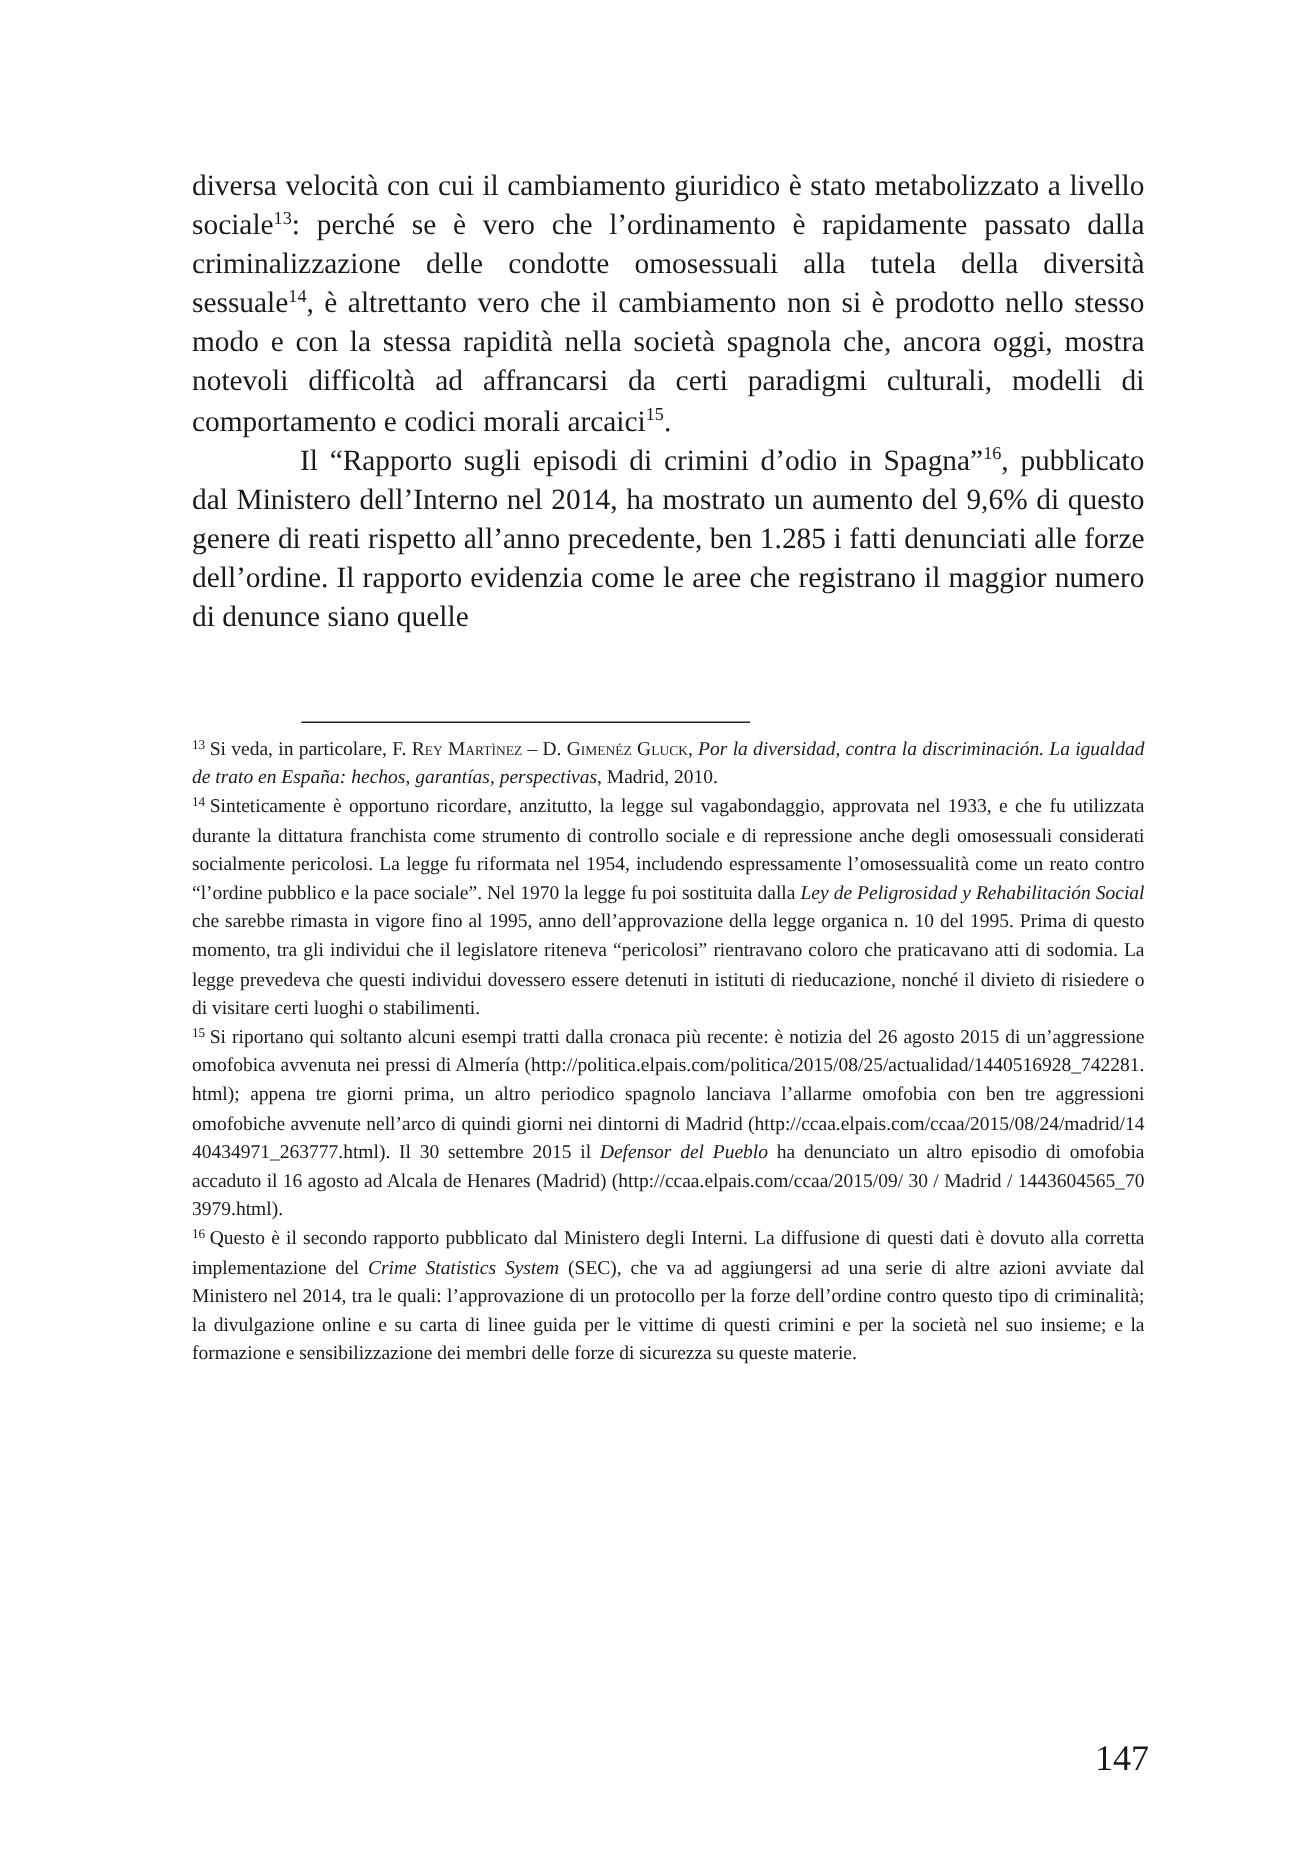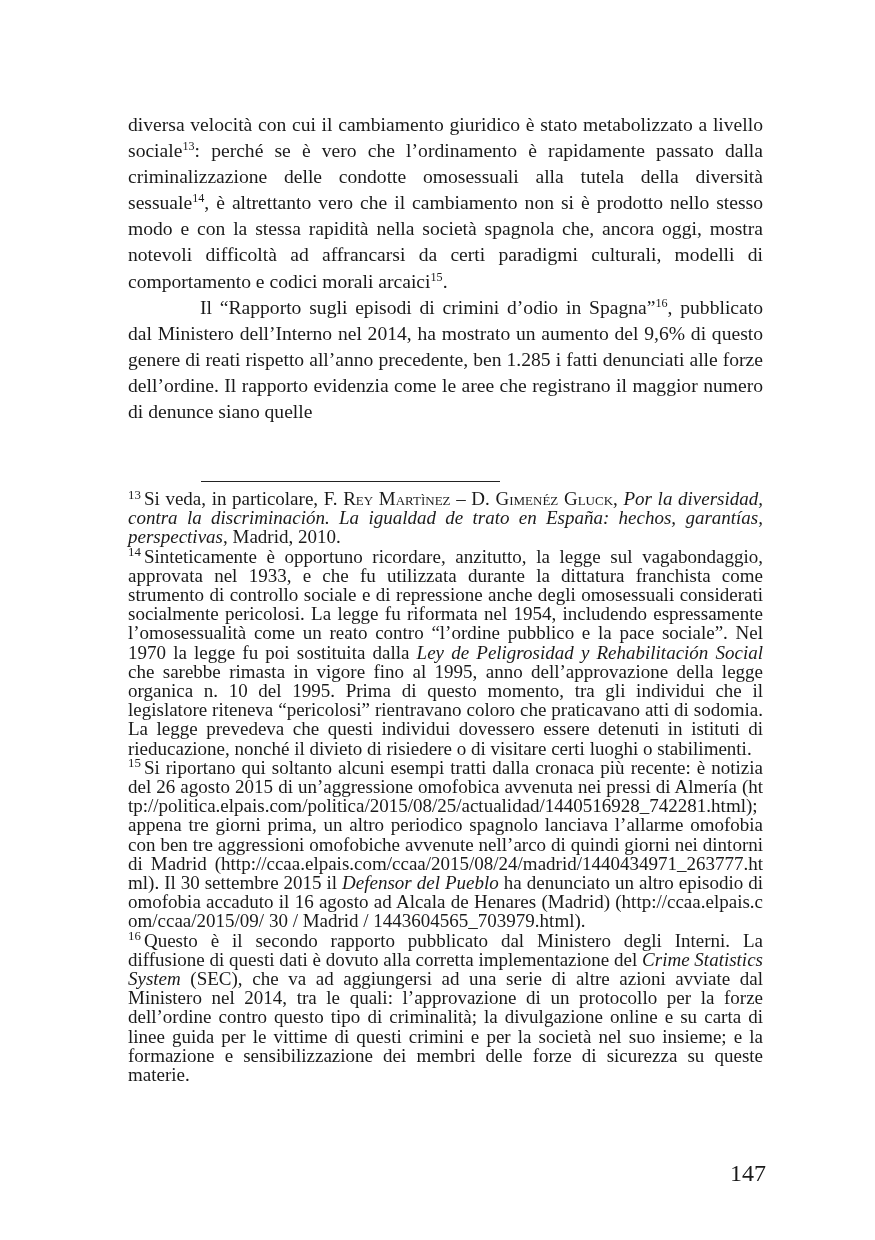--- a/index.html
+++ b/index.html
@@ -7,21 +7,21 @@
          font-family: "Liberation Serif", "DejaVu Serif", serif; color: #1a1a1a; }
   .page { position: absolute; left: 0; top: 0; width: 875px; height: 1240px; background: #fff; }
   .body-text { position: absolute; left: 128px; top: 112px; width: 635px;
                font-size: 19.6px; line-height: 26.1px; text-align: justify; }
   .body-text p { margin: 0; }
   .body-text p.indent { text-indent: 72px; }
   sup { font-size: 0.62em; line-height: 0; vertical-align: 0.55em; }
   .separator { position: absolute; left: 201px; top: 481px; width: 299px; height: 0;
                border-top: 1.2px solid #222; }
   .footnotes { position: absolute; left: 128px; top: 489px; width: 635px;
-               font-size: 19px; line-height: 19.2px; text-align: justify; }
+               font-size: 13px; line-height: 19.2px; text-align: justify; }
   .footnote { margin: 0; }
   .footnote .num { font-size: 0.68em; vertical-align: 0.5em; line-height: 0; margin-right: 3px; }
   .sc { font-variant: small-caps; }
   .footnote .url { word-break: break-all; }
   .page-number { position: absolute; left: 730px; top: 1160px; font-size: 24px; }
 </style>
 </head>
 <body>
 
 <div class="page">

